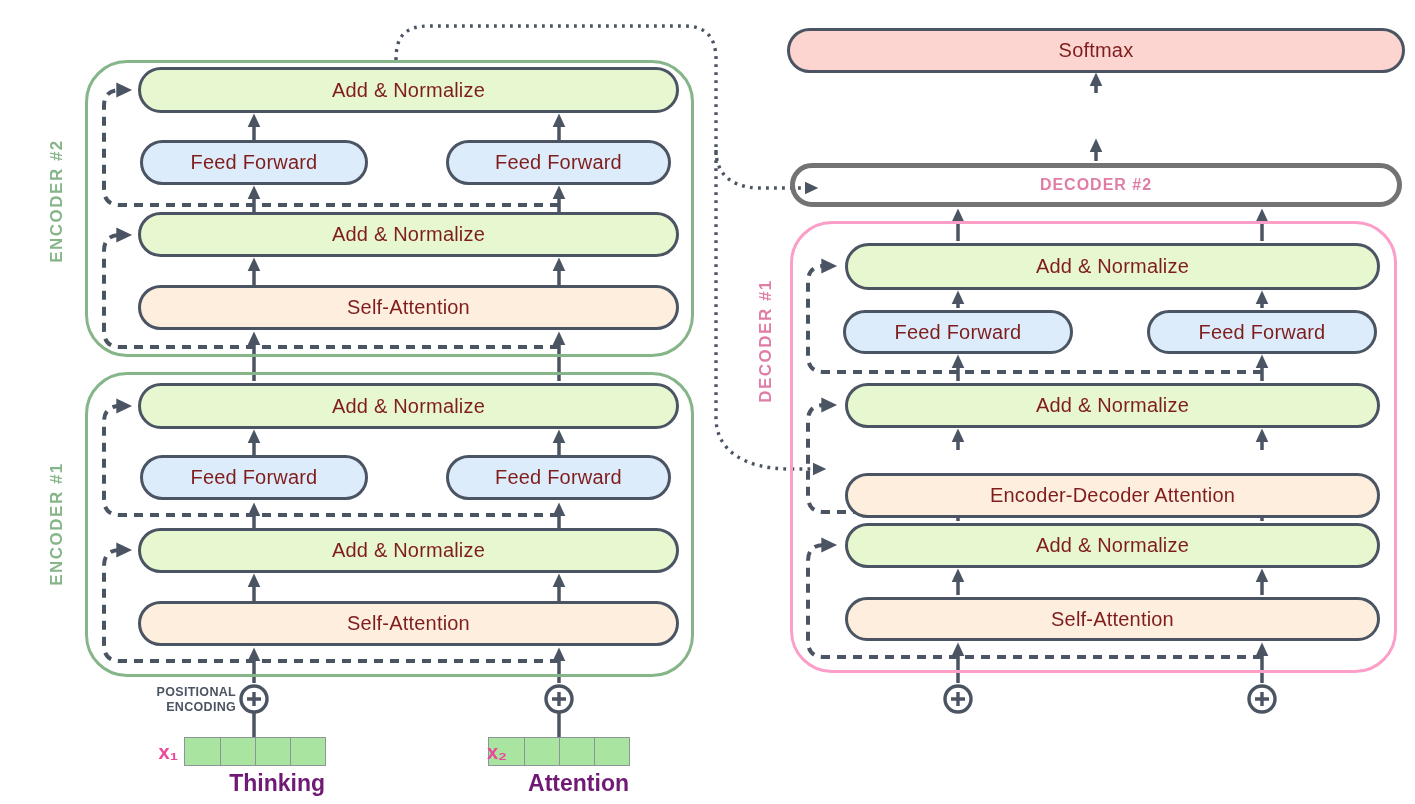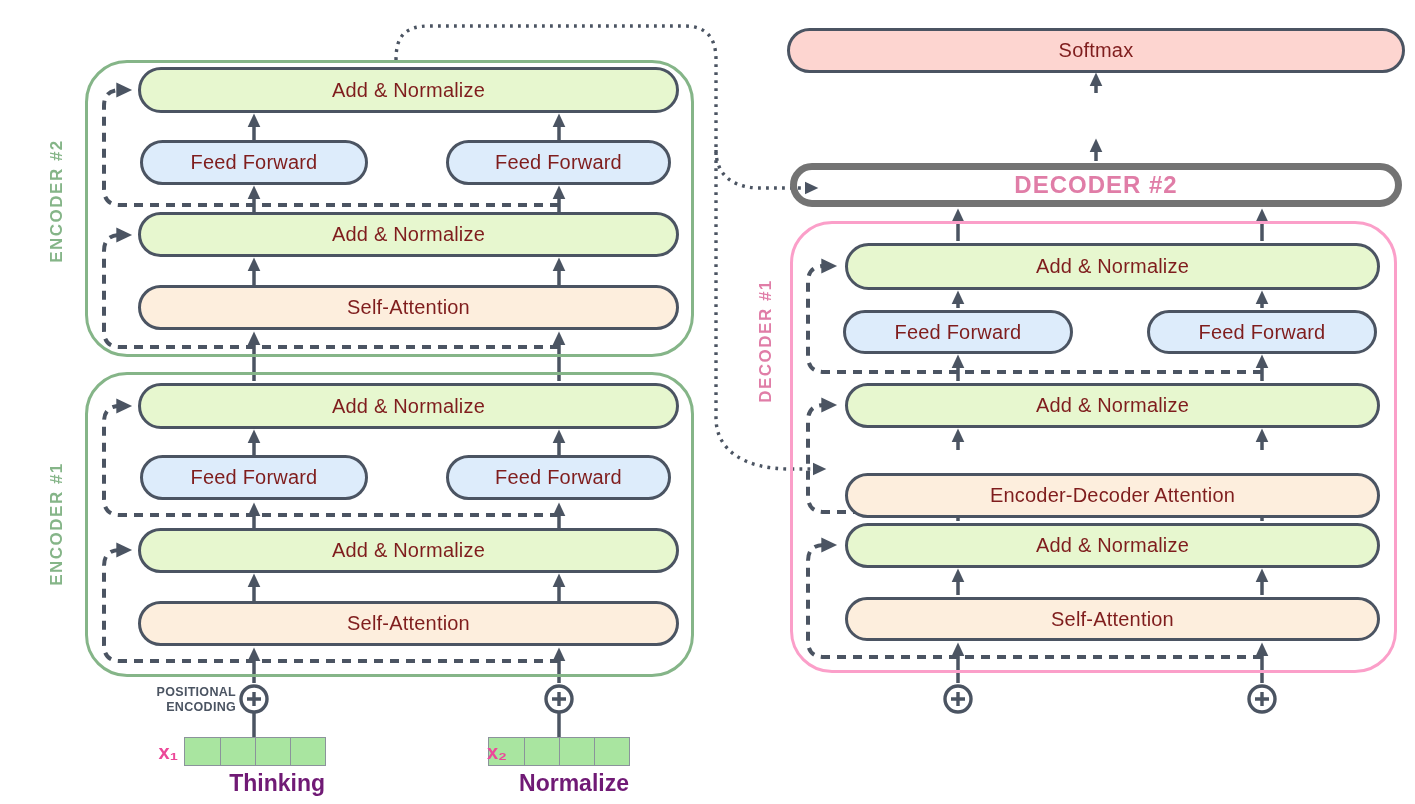--- a/index.html
+++ b/index.html
@@ -16,23 +16,23 @@
     position:absolute;z-index:3;border:3.5px solid #4b5462;border-radius:26px;
     display:flex;align-items:center;justify-content:center;
     font-size:20px;color:#7f1d1d;letter-spacing:0.2px;
   }
   .fill-green{background:#e7f7cf;}
   .fill-blue{background:#ddecfb;}
   .fill-peach{background:#fdeedd;justify-content:center;}
   .fill-salmon{background:#fdd5d0;}
   .fill-lavender{background:#f0ddf6;}
   .dec2box{
-    position:absolute;z-index:2;border:7px solid #737373;border-radius:24px;
+    position:absolute;z-index:2;border:5px solid #737373;border-radius:24px;
     display:flex;align-items:center;justify-content:center;
-    font-size:24px;font-weight:700;color:#e07da7;letter-spacing:1px;background:transparent;
+    font-size:16px;font-weight:700;color:#e07da7;letter-spacing:1px;background:transparent;
   }
   .vlabel{
     position:absolute;z-index:2;width:170px;height:22px;text-align:center;
     transform:rotate(-90deg);font-weight:700;font-size:17px;letter-spacing:1.5px;
     white-space:nowrap;
   }
   .vlabel.enc{color:#85b588;}
   .vlabel.dec{color:#e07da7;}
   .posenc{
     position:absolute;z-index:2;width:118px;text-align:right;
@@ -195,21 +195,21 @@
     </div>
   <div class="embed" style="left:488px;top:737px;width:142px;height:29px;">
       <div class="cell"></div>
       <div class="cell"></div>
       <div class="cell"></div>
       <div class="cell"></div>
     </div>
   <div class="xlabel" style="left:138px;top:741px;">x₁</div>
   <div class="xlabel" style="left:467px;top:741px;">x₂</div>
   <div class="word" style="left:185px;top:770px;">Thinking</div>
-  <div class="word" style="left:489px;top:770px;">Normalize</div>
+  <div class="word" style="left:489px;top:770px;">Attention</div>
 
   <div class="pill fill-salmon" style="left:787px;top:28px;width:618px;height:45px;">
     <span>Softmax</span>
     </div>
 
   <div class="dec2box" style="left:790px;top:163px;width:612px;height:44px;">DECODER #2</div>
 
   <div class="container dec" style="left:790px;top:221px;width:607px;height:452px;"></div>
   <div class="vlabel dec" style="left:682px;top:330px;">DECODER #1</div>
 

